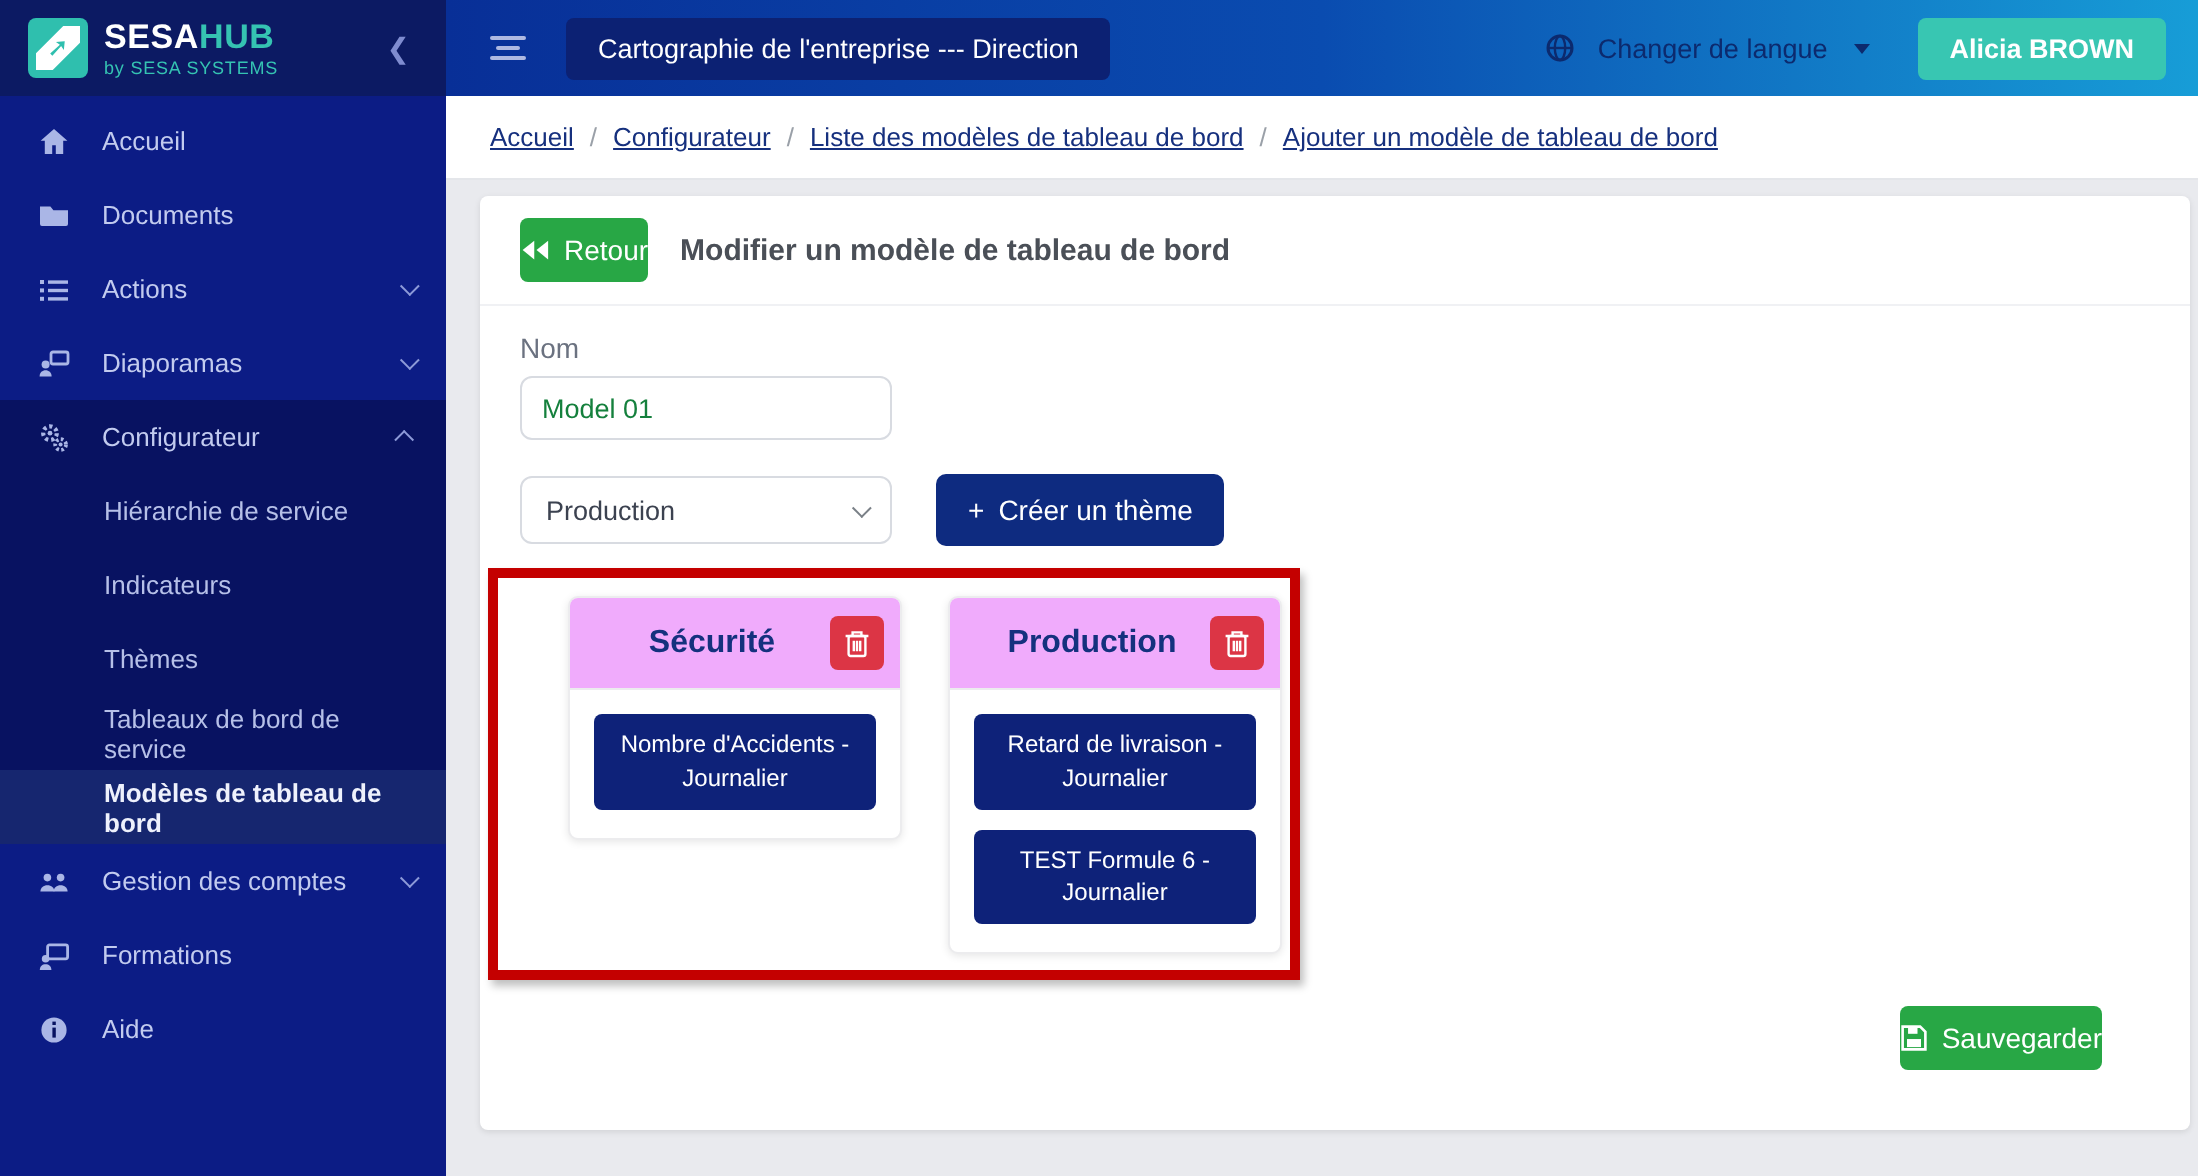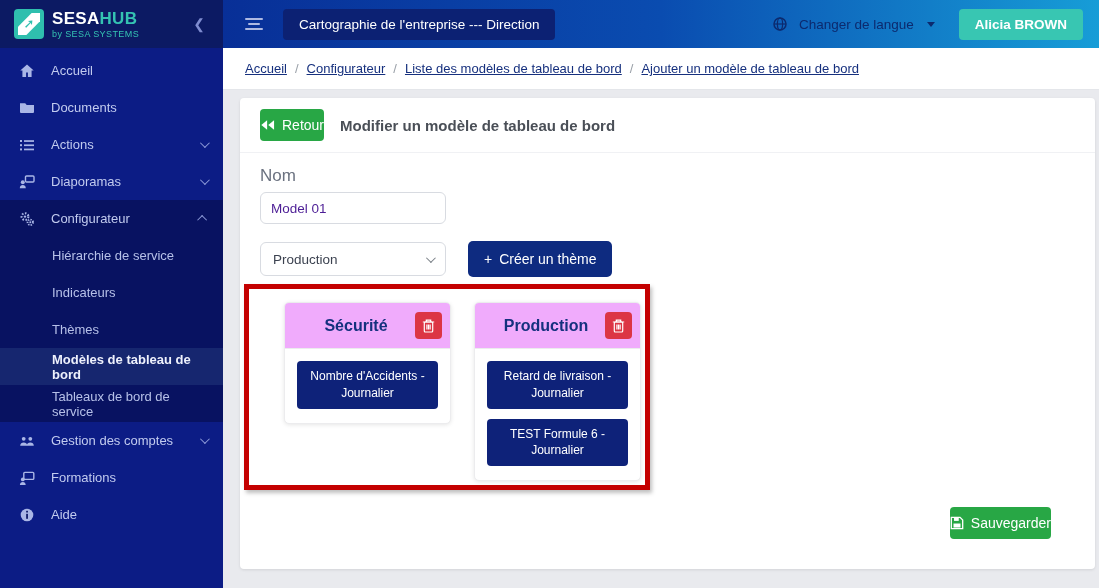--- a/index.html
+++ b/index.html
@@ -49,22 +49,22 @@
   .crumb { color:#16307e; text-decoration:underline; cursor:pointer; }
   .crumb-sep { color:#9aa0a8; }
 
   .content { flex:1; overflow:hidden; padding:8px 4px 0 17px; }
   .panel { background:#fff; border-radius:4px; box-shadow:0 1px 3px rgba(0,0,0,.10); position:relative; min-height:424px; }
   .panel-header { display:flex; align-items:center; gap:16px; padding:11px 20px; border-bottom:1px solid #f0f1f4; }
   .btn-green { background:#28a745; color:#fff; border:none; border-radius:4px; font-size:14px; padding:8px 0; display:inline-flex; align-items:center; gap:7px; cursor:pointer; }
   .panel-title { font-size:15px; font-weight:bold; color:#4a4f57; }
 
   .panel-body { padding:13px 20px 14px 20px; }
-  .field-label { font-size:17px; color:#6b7280; margin-bottom:6px; }
-  .text-input { width:186px; height:32px; border:1px solid #d8dbe1; border-radius:6px; padding:0 10px; font-size:13.5px; color:#4c1d95; font-family:inherit; outline:none; }
+  .field-label { font-size:14px; color:#6b7280; margin-bottom:6px; }
+  .text-input { width:186px; height:32px; border:1px solid #d8dbe1; border-radius:6px; padding:0 10px; font-size:13.5px; color:#15803d; font-family:inherit; outline:none; }
   .select-row { display:flex; align-items:center; gap:22px; margin-top:17px; }
   .fake-select { width:186px; height:34px; border:1px solid #d8dbe1; border-radius:6px; padding:0 12px; display:flex; align-items:center; justify-content:space-between; font-size:13.5px; color:#3c4250; cursor:pointer; background:#fff; }
   .fake-select .chev { border-color:#7a8087; }
   .btn-navy { background:#0e2b80; color:#fff; border:none; border-radius:5px; font-size:14px; padding:10px 16px; display:inline-flex; align-items:center; gap:7px; cursor:pointer; }
 
   .cards-row { margin:25px 0 0 24px; display:flex; gap:23px; align-items:flex-start; }
   .theme-card { width:167px; background:#fff; border:1px solid #ececee; border-radius:5px; box-shadow:0 1px 4px rgba(0,0,0,.10); overflow:hidden; }
   .theme-card.tall { min-height:170px; }
   .theme-card.short { min-height:120px; }
   .card-head { background:#f0abfc; border-bottom:1px solid #ececee; display:flex; align-items:center; padding:9px 8px 9px 12px; }
@@ -162,25 +162,25 @@
         </div>
         <div class="mi sub">
           <span class="lbl">Hiérarchie de service</span>
         </div>
         <div class="mi sub">
           <span class="lbl">Indicateurs</span>
         </div>
         <div class="mi sub">
           <span class="lbl">Thèmes</span>
         </div>
+        <div class="mi sub">
+          <span class="lbl">Tableaux de bord de service</span>
+        </div>
         <div class="mi sub active">
           <span class="lbl">Modèles de tableau de bord</span>
-        </div>
-        <div class="mi sub">
-          <span class="lbl">Tableaux de bord de service</span>
         </div>
       </div>
 
       <div class="mi">
         <span class="ic">
           <svg width="16" height="16" viewBox="0 0 16 16">
               <g fill="currentColor">
                 <circle cx="4.7" cy="5.8" r="1.9"></circle>
                 <circle cx="11.3" cy="5.8" r="1.9"></circle>
                 <path d="M1.2 12.8c0-2 1.6-3.2 3.5-3.2s3.5 1.2 3.5 3.2z"></path>

